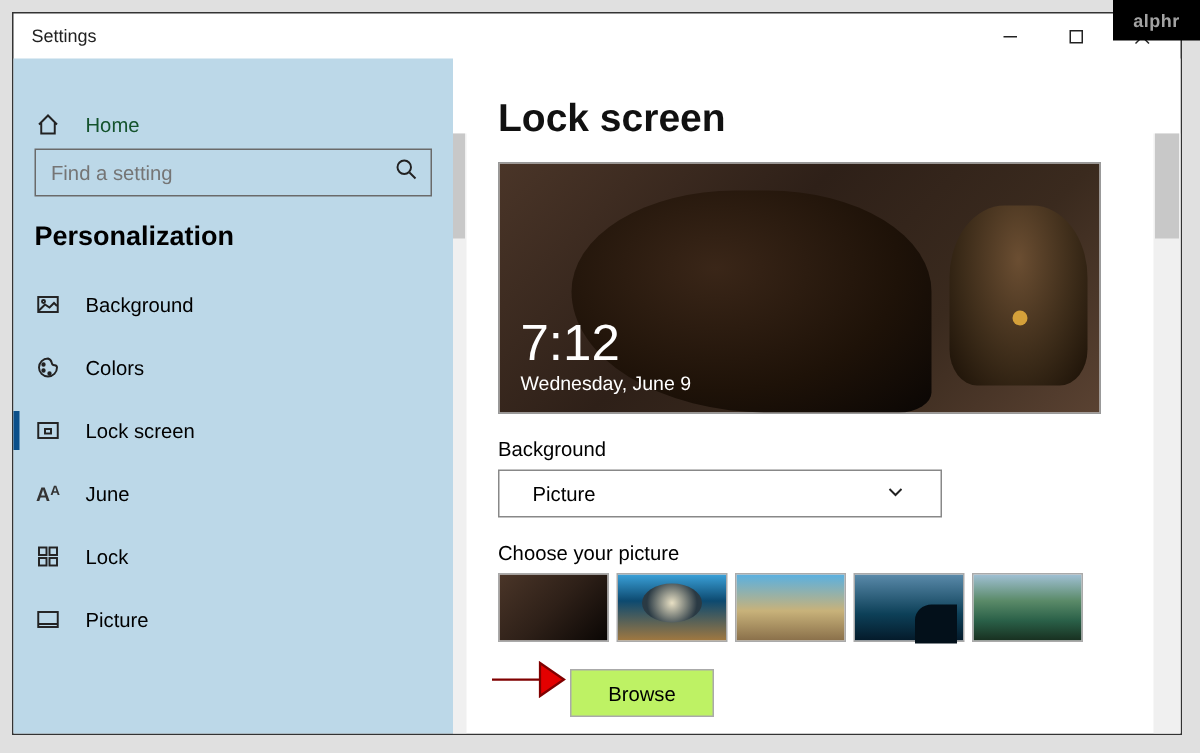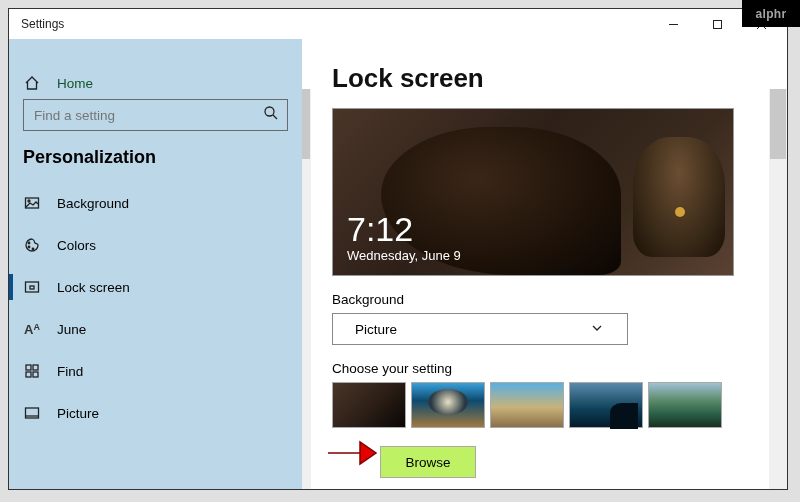--- a/index.html
+++ b/index.html
@@ -149,21 +149,21 @@
 
       <div class="nav-item">
         <span class="icon">
           <svg class="ico" viewBox="0 0 16 16">
               <rect x="2" y="2" width="5" height="5"></rect>
               <rect x="9" y="2" width="5" height="5"></rect>
               <rect x="2" y="9" width="5" height="5"></rect>
               <rect x="9" y="9" width="5" height="5"></rect>
             </svg>
         </span>
-        <span>Find</span>
+        <span>Lock</span>
       </div>
 
       <div class="nav-item">
         <span class="icon">
           <svg class="ico" viewBox="0 0 16 16">
               <rect x="1.5" y="3" width="13" height="10"></rect>
               <line x1="1.5" y1="11" x2="14.5" y2="11"></line>
             </svg>
         </span>
         <span>Picture</span>
@@ -194,21 +194,21 @@
         <div class="label">Background</div>
         <div class="select-box">
           <span>Picture</span>
           <span>
             <svg class="ico" viewBox="0 0 16 16">
                 <path d="M4 6 L8 10 L12 6"></path>
               </svg>
           </span>
         </div>
 
-        <div class="label">Choose your setting</div>
+        <div class="label">Choose your picture</div>
         <div class="thumbs">
           <div class="thumb t0"></div>
           <div class="thumb t1"></div>
           <div class="thumb t2"></div>
           <div class="thumb t3"></div>
           <div class="thumb t4"></div>
         </div>
 
         <div style="position:relative;">
           <svg class="arrow" width="52" height="34" viewBox="0 0 52 34">

